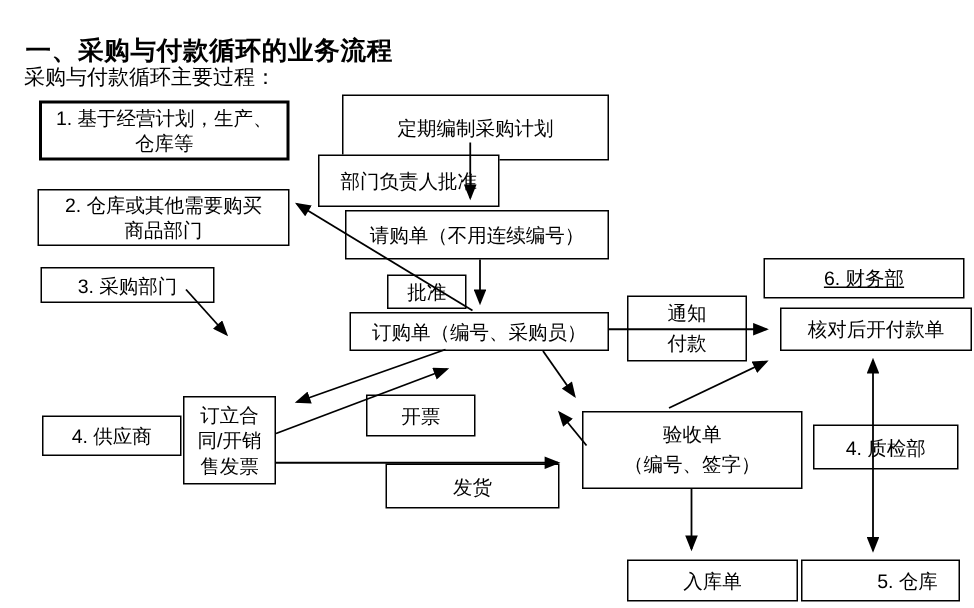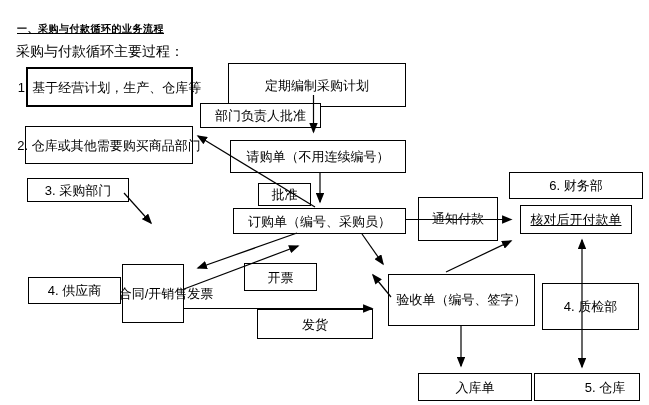--- a/index.html
+++ b/index.html
@@ -6,35 +6,34 @@
   #stage{
     position:relative;
     width:649px;height:405px;
     background:#fff;
     font-family:"Liberation Sans", sans-serif;
     color:#000;
     overflow:hidden;
   }
   #doc-title{
     position:absolute;left:17px;top:22px;
-    font-size:10px;font-weight:bold;letter-spacing:0.5px;
+    font-size:17px;font-weight:bold;letter-spacing:0.5px;
     white-space:nowrap;
-    text-decoration:underline;
   }
   #doc-subtitle{
     position:absolute;left:16px;top:43px;
     font-size:14px;white-space:nowrap;
   }
   .node{
     position:absolute;
     box-sizing:border-box;
     border:1px solid #000;
     background:#fff;
     display:flex;
-    flex-direction:row;
+    flex-direction:column;
     align-items:center;
     justify-content:center;
     text-align:center;
     font-size:13px;
     line-height:17px;
     white-space:nowrap;
     z-index:1;
   }
   .node.b2x{border-width:2px;}
   .node.lh20{line-height:20px;}
@@ -54,56 +53,56 @@
 
   <div class="node b2x" style="left:26px;top:67px;width:167px;height:40px;">
     <div>1. 基于经营计划，生产、</div>
     <div>仓库等</div>
   </div>
 
   <div class="node" style="left:228px;top:63px;width:178px;height:44px;">
     <div>定期编制采购计划</div>
   </div>
 
-  <div class="node" style="left:200px;top:103px;width:121px;height:25px;">
+  <div class="node" style="left:212px;top:103px;width:121px;height:35px;">
     <div>部门负责人批准</div>
   </div>
 
   <div class="node" style="left:25px;top:126px;width:168px;height:38px;">
     <div>2. 仓库或其他需要购买</div>
     <div>商品部门</div>
   </div>
 
   <div class="node" style="left:230px;top:140px;width:176px;height:33px;">
     <div>请购单（不用连续编号）</div>
   </div>
 
-  <div class="node" style="left:27px;top:178px;width:102px;height:24px;">
+  <div class="node" style="left:27px;top:178px;width:116px;height:24px;">
     <div>3. 采购部门</div>
   </div>
 
   <div class="node" style="left:233px;top:208px;width:173px;height:26px;">
     <div>订购单（编号、采购员）</div>
   </div>
 
   <div class="node" style="left:258px;top:183px;width:53px;height:23px;">
     <div>批准</div>
   </div>
 
 
   <div class="node lh20" style="left:418px;top:197px;width:80px;height:44px;">
     <div>通知</div>
     <div>付款</div>
   </div>
 
-  <div class="node" style="left:509px;top:172px;width:134px;height:27px;">
+  <div class="node" style="left:509px;top:172px;width:134px;height:27px;text-decoration:underline;">
     <div>6. 财务部</div>
   </div>
 
-  <div class="node" style="left:520px;top:205px;width:112px;height:29px;text-decoration:underline;">
+  <div class="node" style="left:520px;top:205px;width:128px;height:29px;">
     <div>核对后开付款单</div>
   </div>
 
   <div class="node" style="left:122px;top:264px;width:62px;height:59px;">
     <div>订立合</div>
     <div>同/开销</div>
     <div>售发票</div>
   </div>
 
   <div class="node" style="left:244px;top:263px;width:73px;height:28px;">
@@ -112,21 +111,21 @@
 
   <div class="node" style="left:28px;top:277px;width:93px;height:27px;">
     <div>4. 供应商</div>
   </div>
 
   <div class="node lh20" style="left:388px;top:274px;width:147px;height:52px;">
     <div>验收单</div>
     <div>（编号、签字）</div>
   </div>
 
-  <div class="node" style="left:542px;top:283px;width:97px;height:47px;">
+  <div class="node" style="left:542px;top:283px;width:97px;height:30px;">
     <div>4. 质检部</div>
   </div>
 
   <div class="node" style="left:257px;top:309px;width:116px;height:30px;">
     <div>发货</div>
   </div>
 
   <div class="node" style="left:418px;top:373px;width:114px;height:28px;">
     <div>入库单</div>
   </div>

